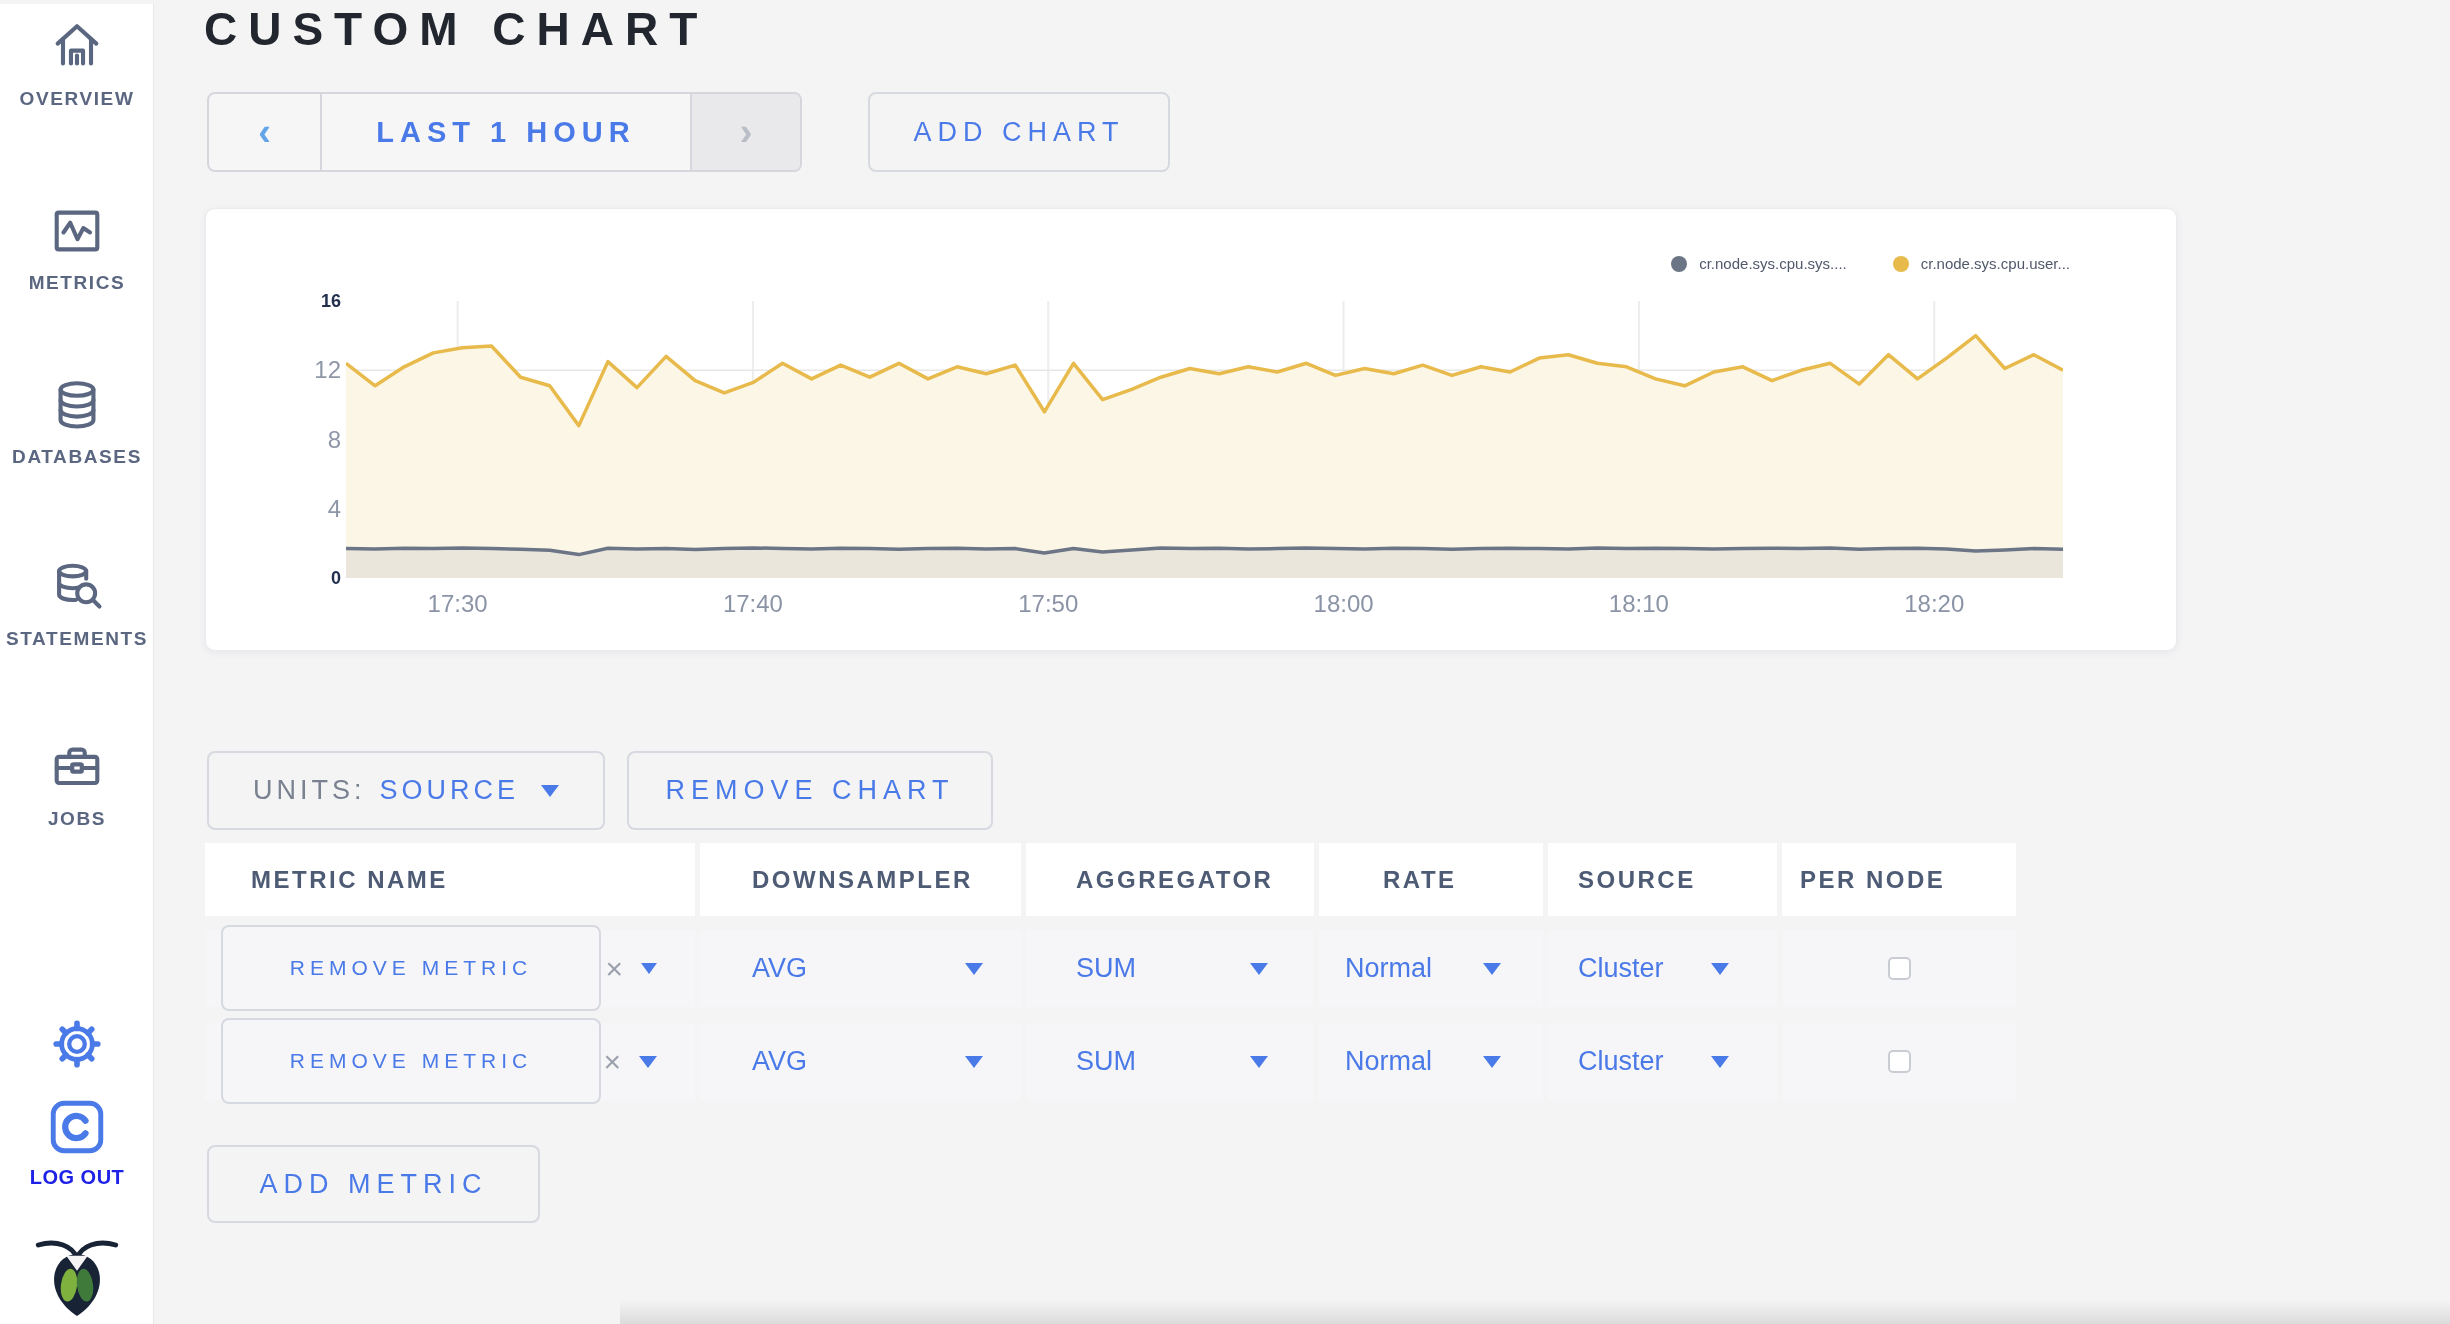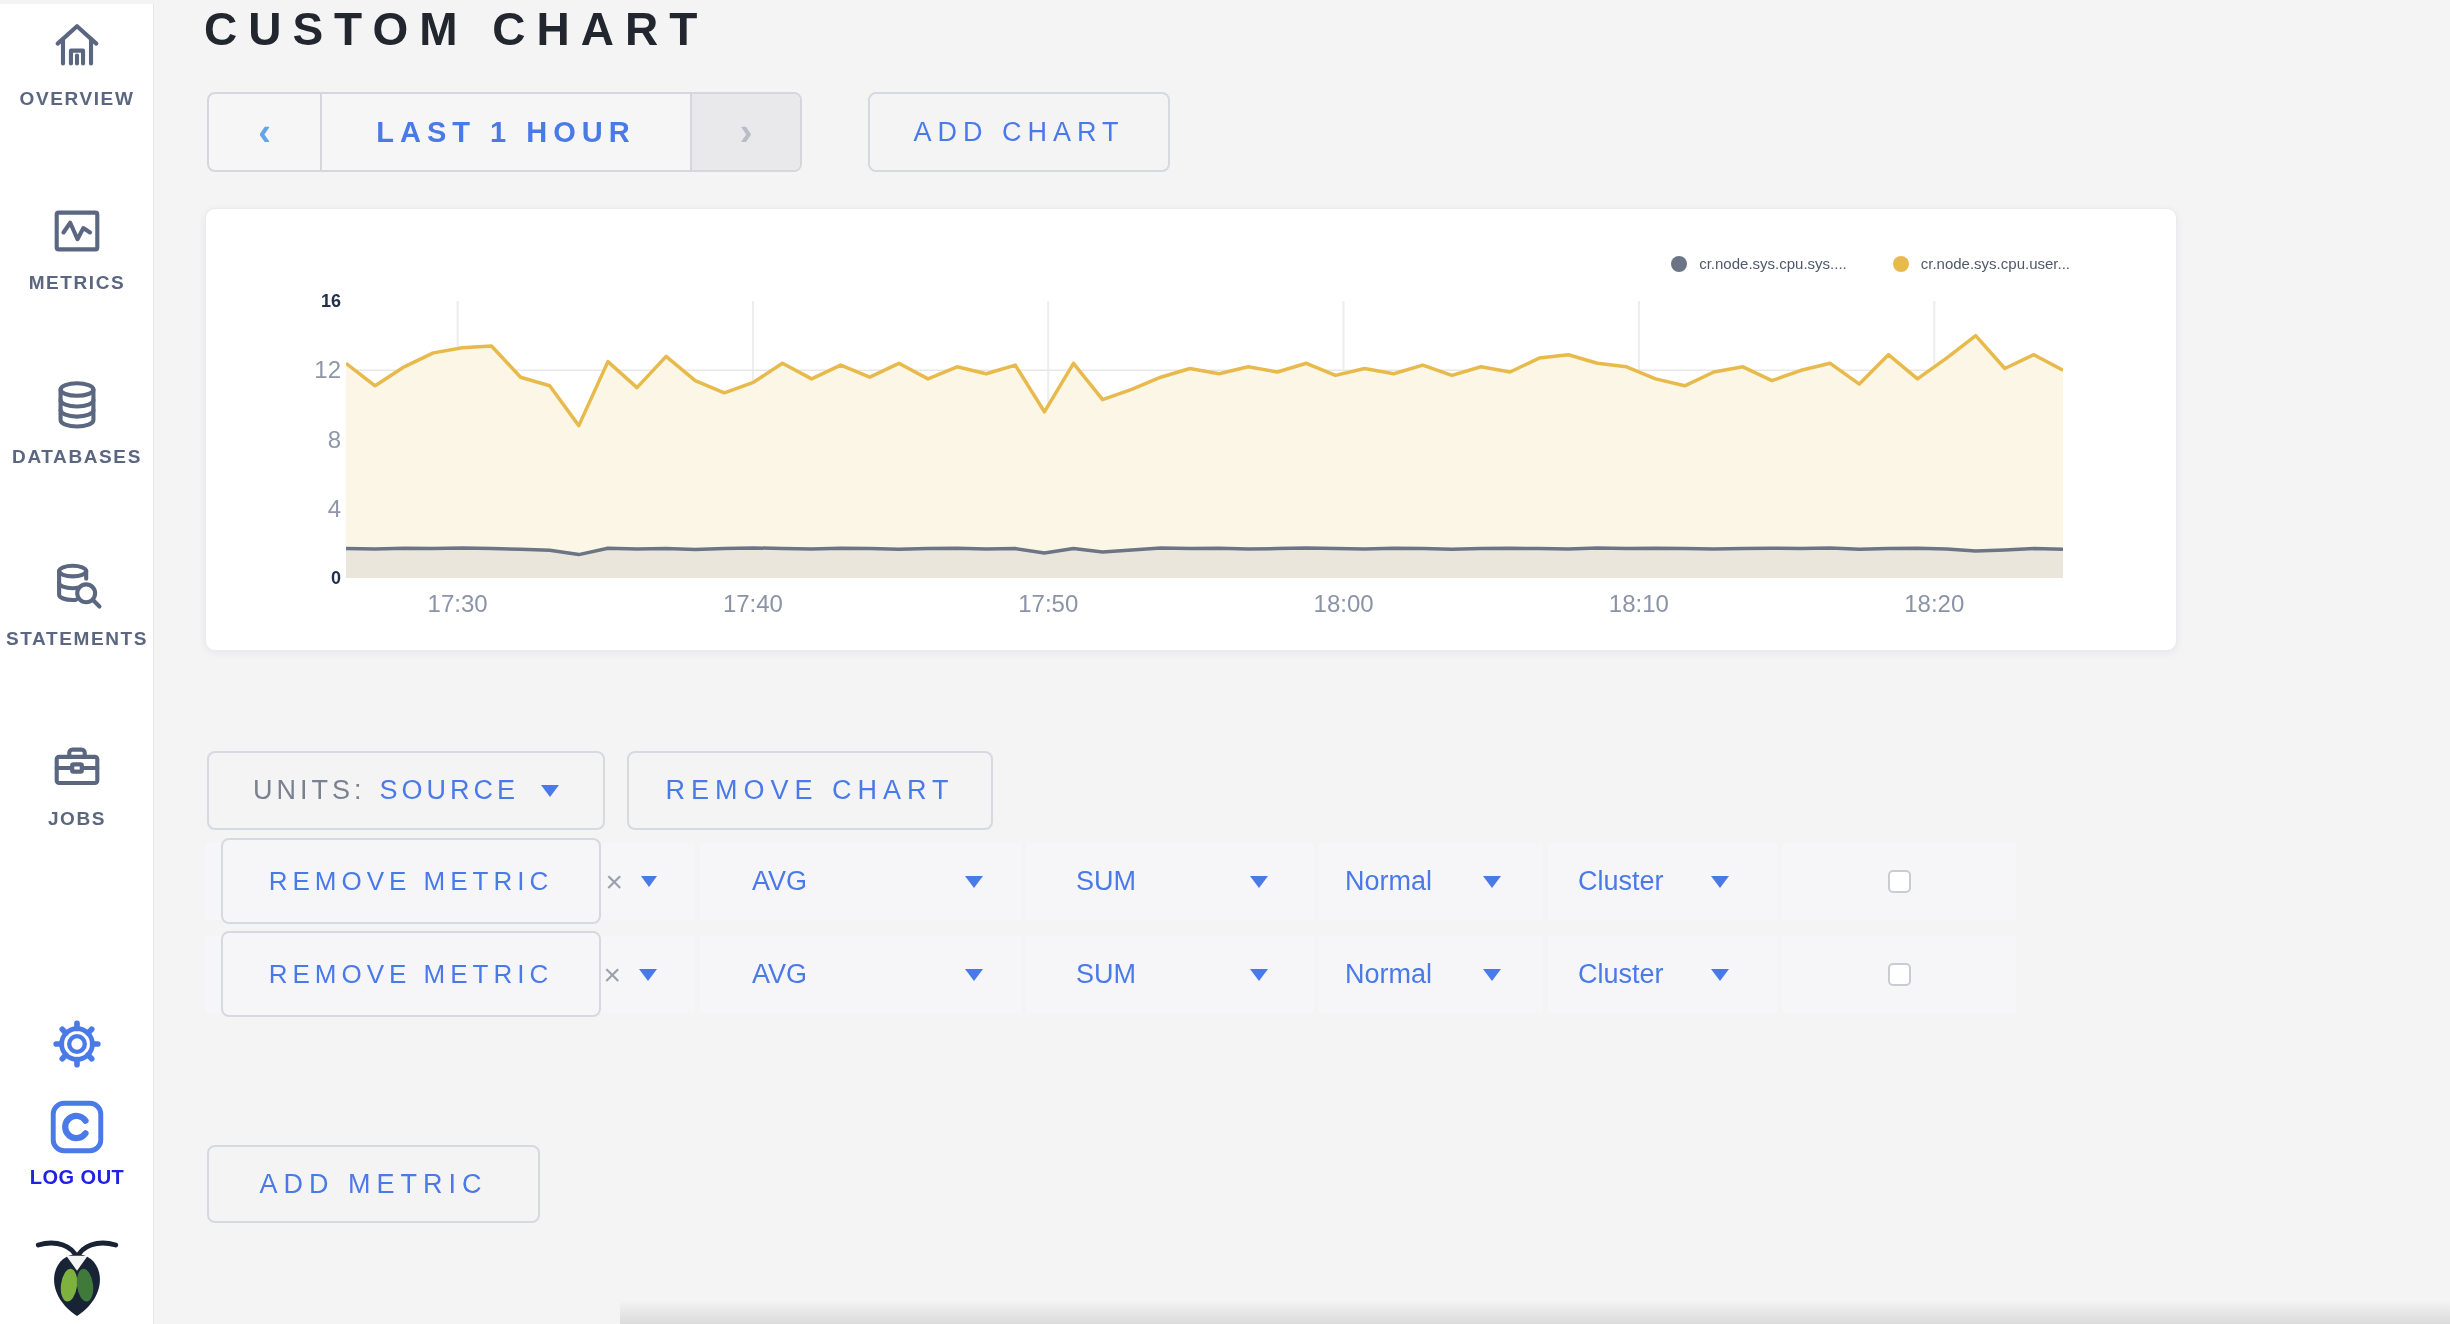--- a/index.html
+++ b/index.html
@@ -82,21 +82,21 @@
   .pad4 { padding-left:26px; } .pad5 { padding-left:30px; } .pad6 { padding-left:18px; }
   .cell-flex { justify-content:space-between; padding-right:38px; }
   .cell-controls { display:flex; align-items:center; gap:18px; }
   .clear-x { color:#9ba1ac; font-size:30px; cursor:pointer; }
   .caret { width:0; height:0; border-left:9px solid transparent; border-right:9px solid transparent;
            border-top:12px solid #4a79e8; display:inline-block; cursor:pointer; }
   .checkbox-cell { justify-content:center; }
   .checkbox { width:23px; height:23px; background:#ffffff; border:2px solid #caccd3;
               border-radius:5px; cursor:pointer; }
   .remove-metric-btn { position:absolute; left:16px; top:-5px; width:380px; height:86px;
-                       font-size:26px; letter-spacing:5px; background:#f6f6f8; }
+                       font-size:21px; letter-spacing:5px; background:#f6f6f8; }
   .add-metric-btn { position:absolute; left:53px; top:1145px; width:333px; height:78px; }
 
   .bottom-fade { position:absolute; left:620px; right:0; bottom:0; height:24px;
                  background:linear-gradient(to bottom, rgba(0,0,0,0), rgba(0,0,0,0.10)); }
 </style>
 </head>
 <body>
 
 <div class="page">
 
@@ -260,20 +260,29 @@
     </div>
 
     <button class="btn units-btn">
       <span class="units-prefix">UNITS:</span>
       <span class="units-value">SOURCE</span>
       <span class="caret" style="margin-left:8px"></span>
     </button>
     <button class="btn remove-chart-btn">REMOVE CHART</button>
 
     <div class="mtable">
+      <div class="mrow mheader">
+        <div class="mcell pad1">METRIC NAME</div>
+        <div class="mcell pad2">DOWNSAMPLER</div>
+        <div class="mcell pad3">AGGREGATOR</div>
+        <div class="mcell" style="padding-left:64px">RATE</div>
+        <div class="mcell pad5">SOURCE</div>
+        <div class="mcell pad6">PER NODE</div>
+        <div class="mcell last-col"></div>
+      </div>
 
       <div class="mrow mbody-row">
         <div class="mcell pad1 cell-flex">
           <span>sys.cpu.sys.percent</span>
           <span class="cell-controls">
             <span class="clear-x">×</span>
             <span class="caret" style="border-left-width:8px;border-right-width:8px;border-top-width:11px"></span>
           </span>
         </div>
         <div class="mcell pad2 cell-flex">

